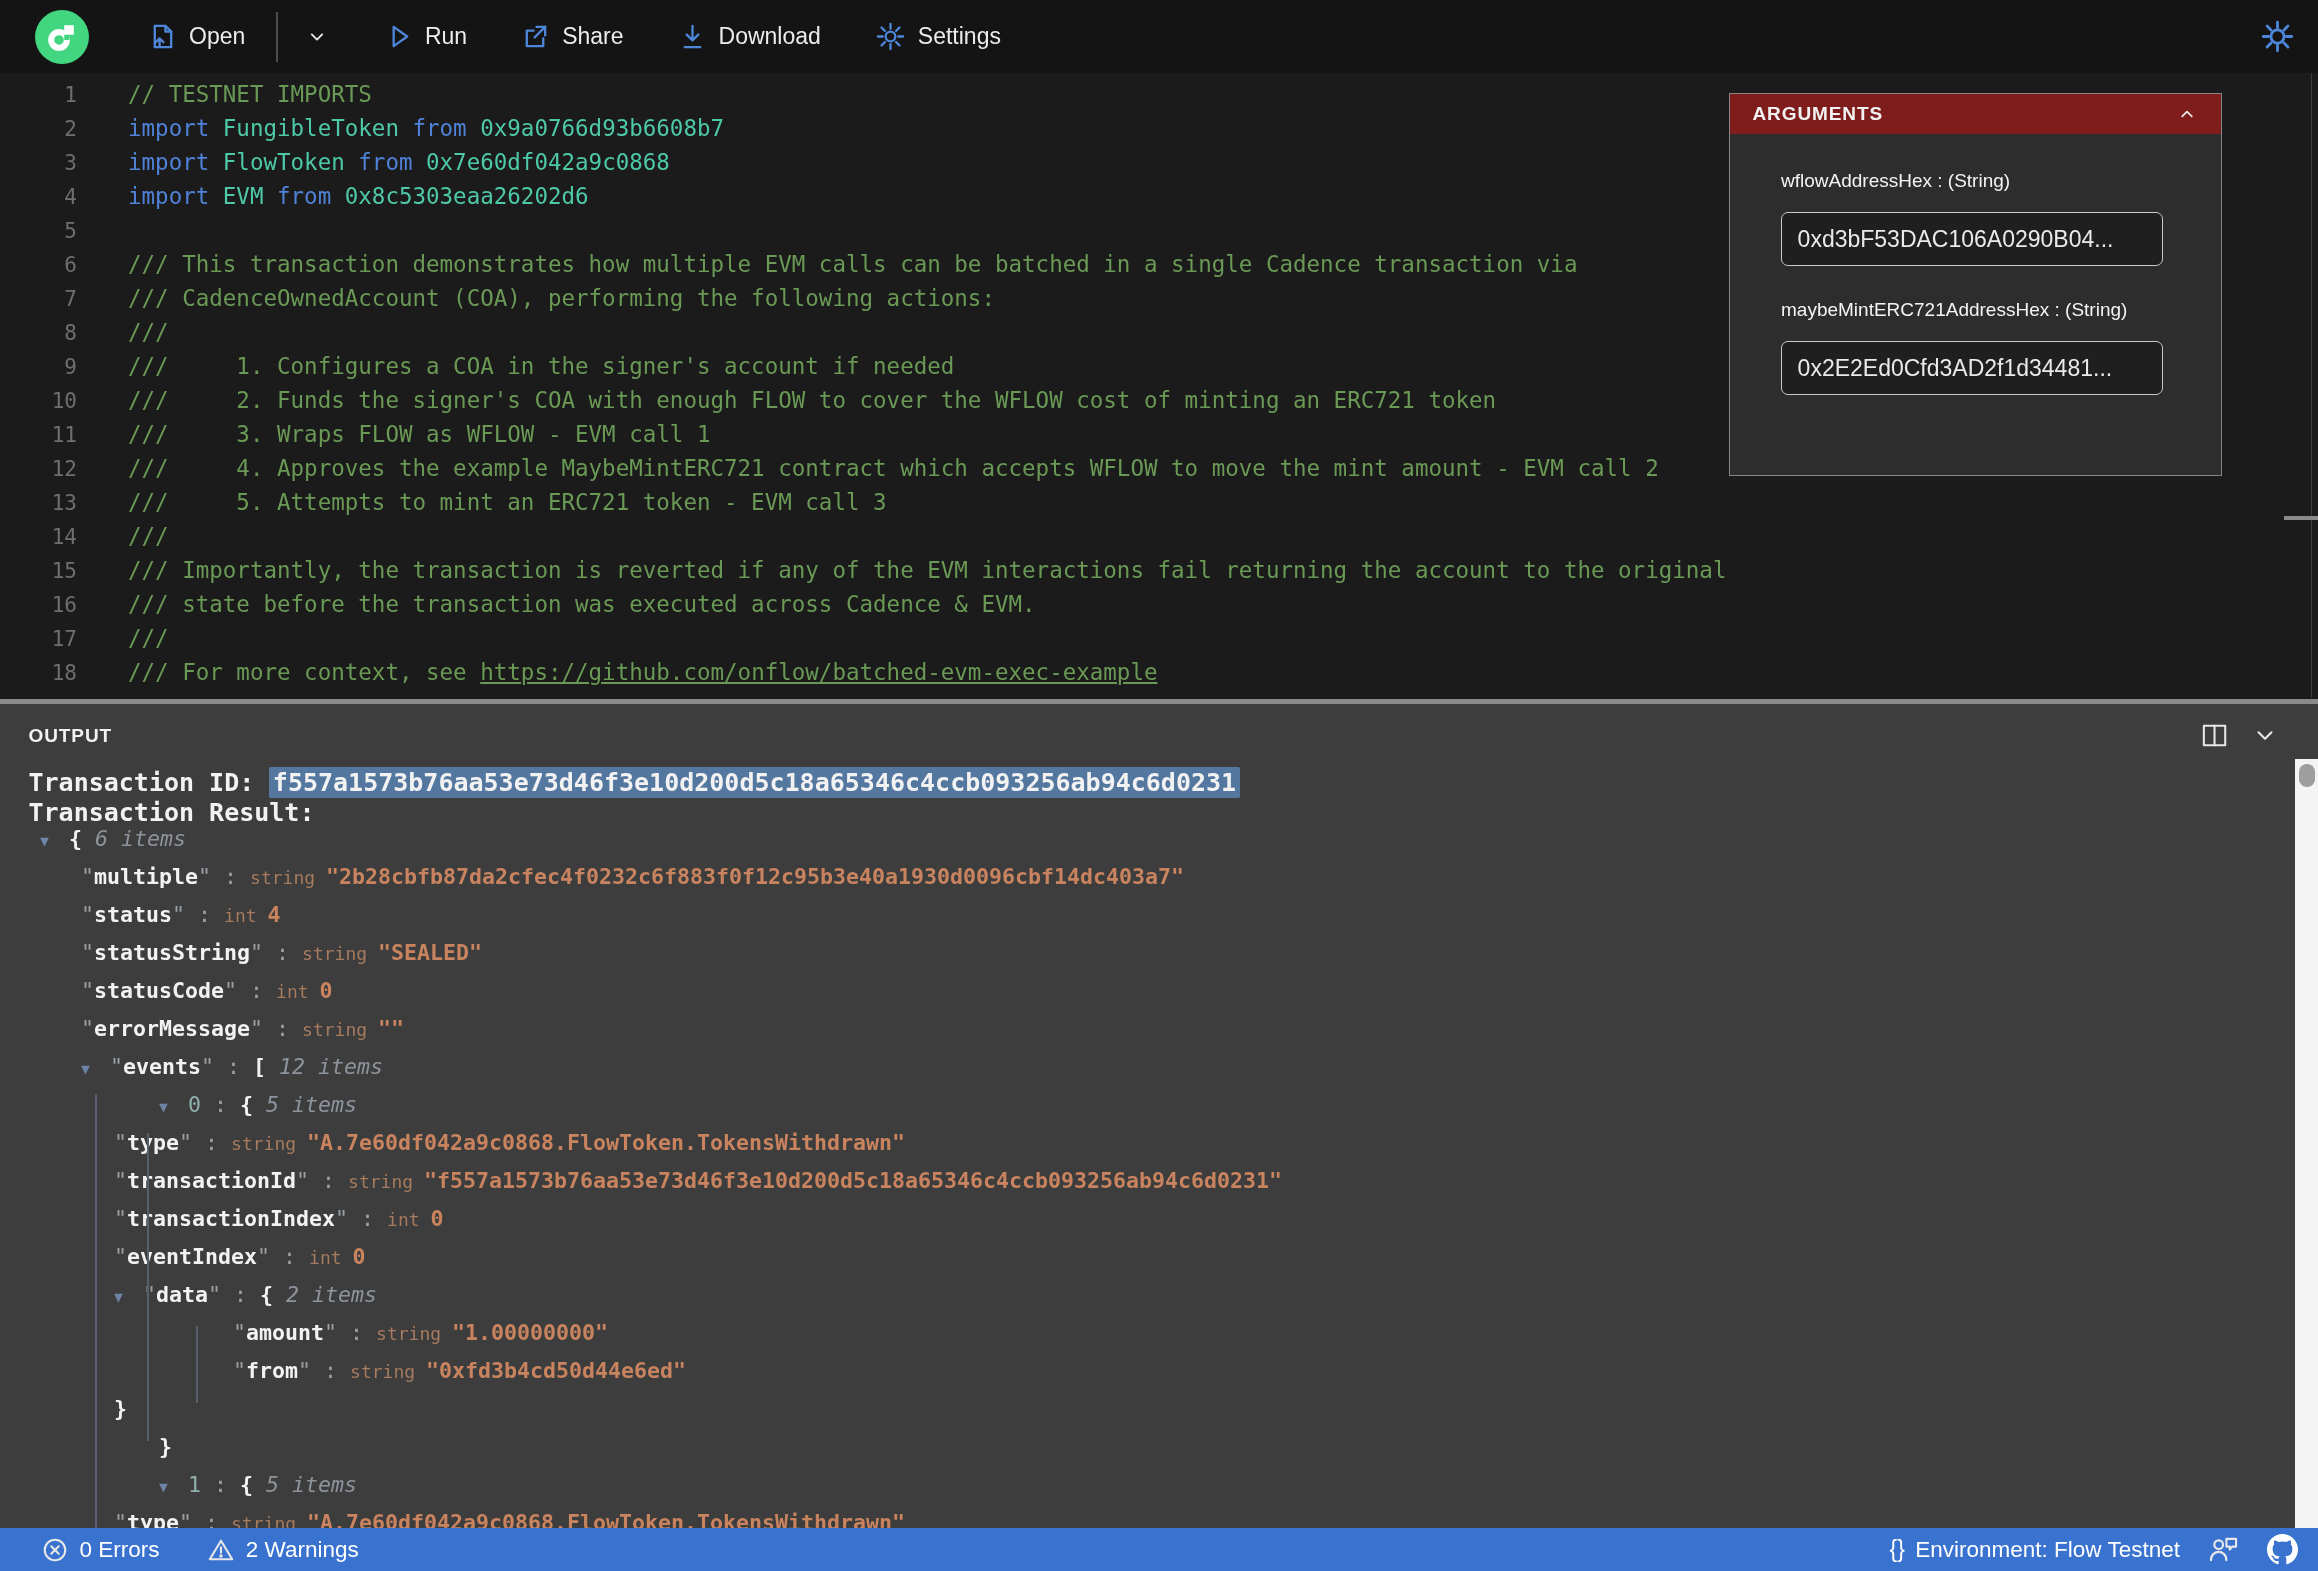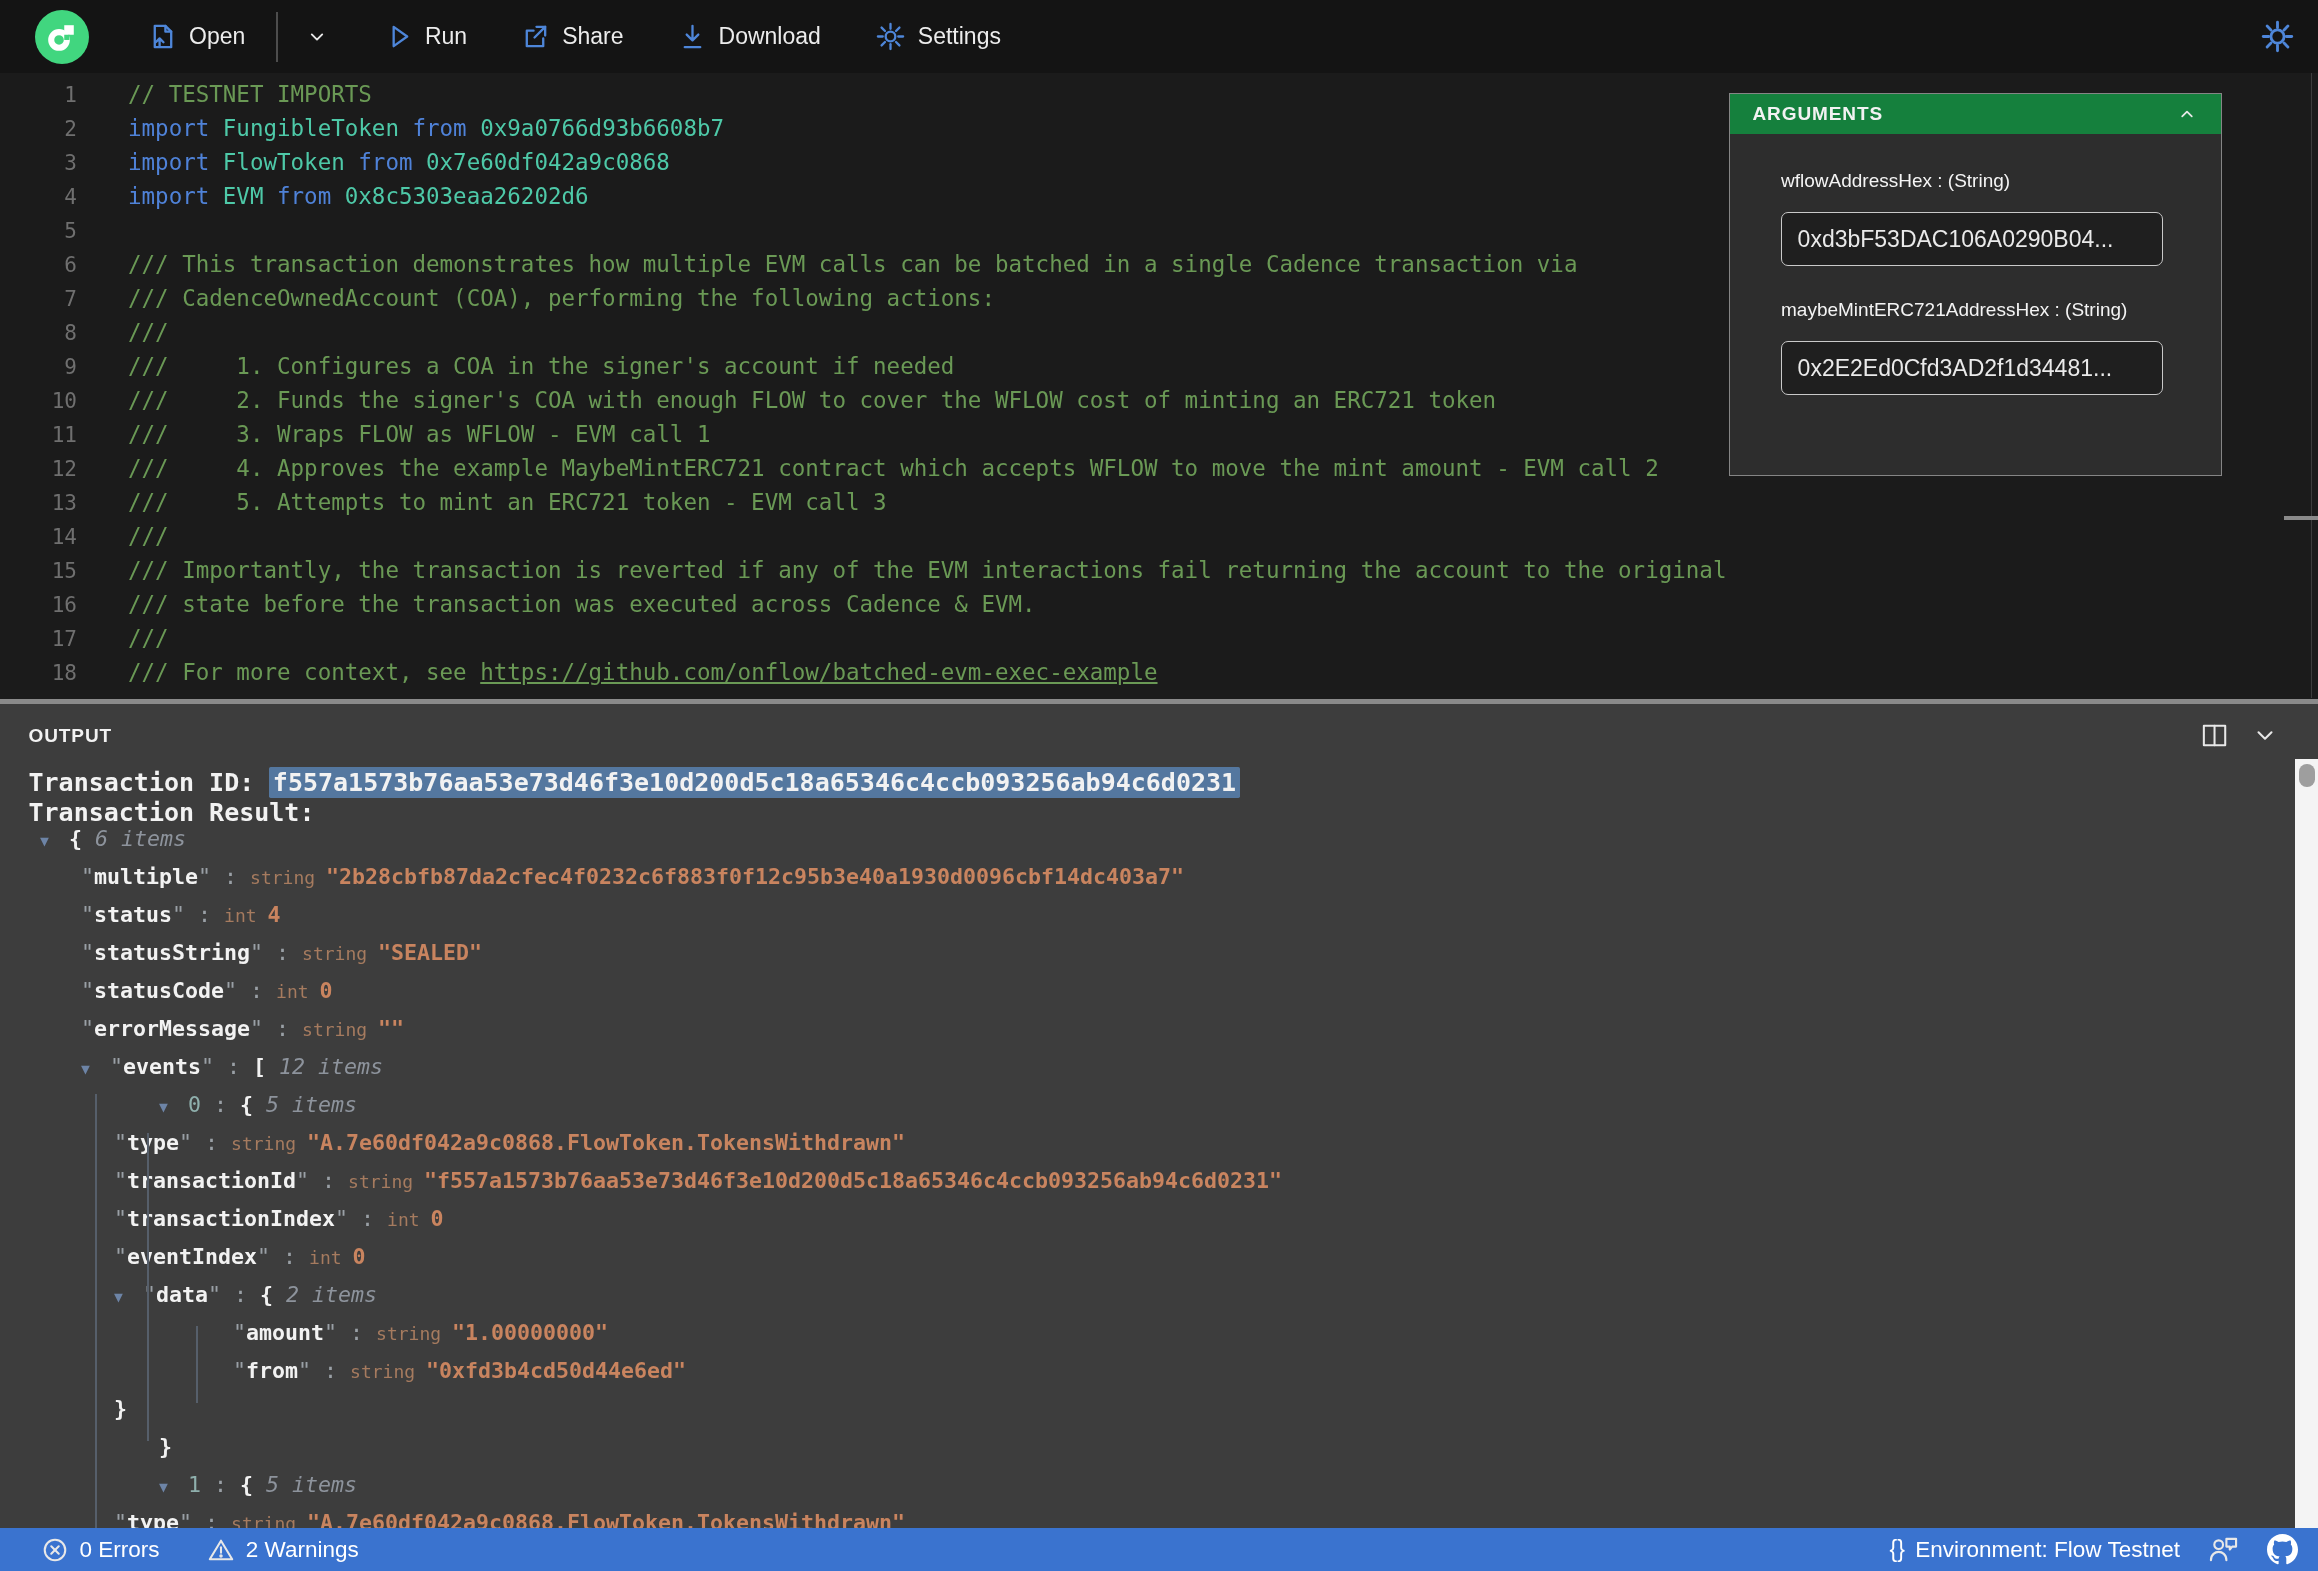--- a/index.html
+++ b/index.html
@@ -32,21 +32,21 @@
   .sg-t { color:#4ec9a8; }
   .sg-lk { color:#6a9955; text-decoration:underline; cursor:pointer; }
 
   .overview-ruler { position:absolute; right:0; top:0; width:21px; height:625px; border-left:0.9px solid #3c3c3c; }
   .ruler-mark { position:absolute; background:#c8a43c; }
   .ruler-thumb { position:absolute; background:#8a8a8a; }
 
   
   .args-panel { position:absolute; left:1716px; top:20px; width:493px; height:383px;
                 background:#2d2d2d; border:0.9px solid #858585; z-index:5; }
-  .args-header { height:40px; background:#15803d; display:flex; align-items:center;
+  .args-header { height:40px; background:#7f1d1d; display:flex; align-items:center;
                  padding:0 22.5px; color:#f2f2f2; }
   .args-title { font-size:19px; font-weight:700; letter-spacing:0.9px; }
   .args-collapse { margin-left:auto; cursor:pointer; display:flex; }
   .args-body { padding:29px 35px 0 51px; }
   .arg-label { color:#f4f4f4; font-size:19px; font-weight:500; line-height:35px; width:415px; }
   .arg-input { display:block; width:382px; height:54px; margin-top:14px; margin-bottom:26px;
                background:#1f1f1f; border:1.7px solid #c9c9c9; border-radius:7px; color:#eaeaea;
                font-size:23px; font-family:"Liberation Sans", sans-serif; padding:0 15.6px; }
 
   

